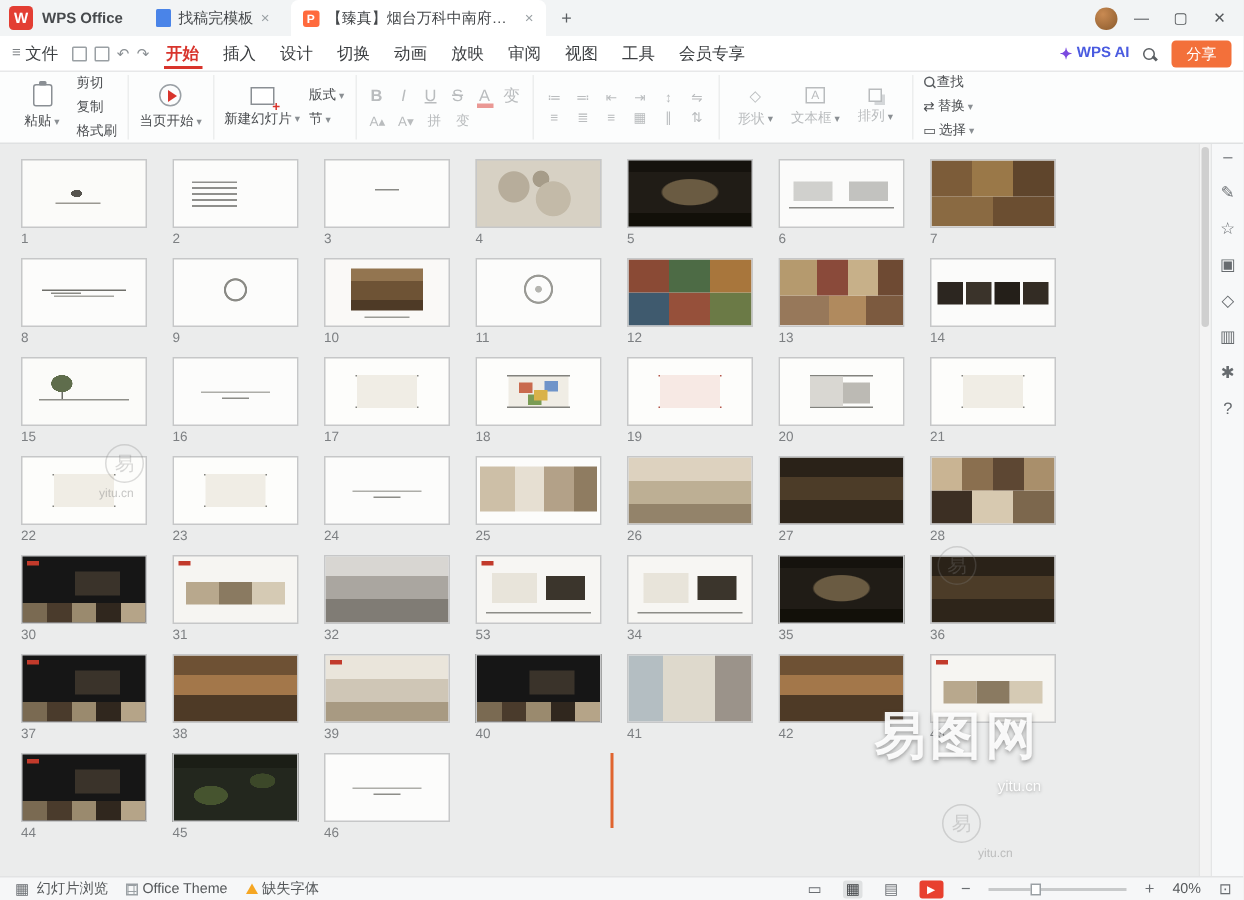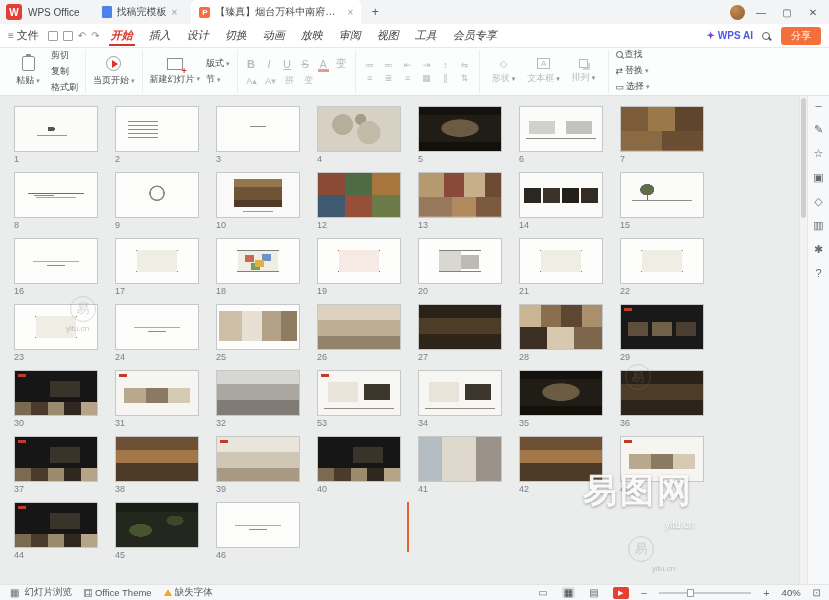--- a/index.html
+++ b/index.html
@@ -3,39 +3,39 @@
 <meta charset="utf-8">
 <title>WPS Office</title>
 <style>
   * { margin:0; padding:0; box-sizing:border-box; }
   html,body { width:829px; height:600px; font-family:"Liberation Sans",sans-serif; }
   .app { width:829px; height:600px; position:relative; background:#ebecec; overflow:hidden; display:flex; flex-direction:column; }
 
   
   .titlebar { height:24px; background:#f2f4f5; display:flex; align-items:center; padding:0 6px; gap:6px; flex:0 0 auto; }
   .wps-logo { width:16px; height:16px; background:#e33e33; border-radius:3px; color:#fff; font-size:10px; font-weight:bold; display:flex; align-items:center; justify-content:center; }
-  .appname { font-size:10px; font-weight:normal; color:#46494c; margin-right:8px; }
+  .appname { font-size:10px; font-weight:bold; color:#46494c; margin-right:8px; }
   .doc-tab { display:flex; align-items:center; gap:5px; height:24px; padding:0 8px; font-size:10px; color:#45484b; max-width:170px; }
   .doc-tab .tlabel { white-space:nowrap; overflow:hidden; text-overflow:ellipsis; max-width:130px;text-align:right; }
   .doc-tab.active { background:#ffffff; border-radius:5px 5px 0 0; }
   .tab-ic-doc { width:10px; height:12px; background:#4a84e8; border-radius:1px; flex:0 0 auto; }
   .tab-ic-wpp { width:11px; height:11px; background:#ff6a3d; border-radius:2px; color:#fff; font-size:8px; font-weight:bold; display:flex; align-items:center; justify-content:center; flex:0 0 auto; }
   .tab-close { color:#9aa0a4; font-size:10px; cursor:default; }
   .newtab-btn { width:16px; height:16px; font-size:12px; color:#5a5e62; display:flex; align-items:center; justify-content:center; }
   .tb-spacer { flex:1; }
   .avatar { width:15px; height:15px; border-radius:50%; background:radial-gradient(circle at 35% 30%, #c98a52, #8a5a2c); }
   .winctl { width:20px; height:18px; display:flex; align-items:center; justify-content:center; font-size:10px; color:#55585b; }
 
   
   .menubar { height:24px; background:#ffffff; border-bottom:1px solid #e7e8e9; display:flex; align-items:center; padding:0 8px; gap:9px; font-size:11px; color:#3c3f42; flex:0 0 auto; }
   .file-btn { display:flex; gap:3px; align-items:center; color:#3c3f42; }
   .hamb { color:#7b7f83; font-size:10px; }
   .qicons { display:flex; gap:5px; align-items:center; color:#8a8f93; font-size:10px; }
   .mini-ic { width:10px; height:10px; border:1px solid #9aa0a4; border-radius:1px; display:inline-block; }
-  .mtab { padding:3px 2px; cursor:default;font-style:italic; }
+  .mtab { padding:3px 2px; cursor:default; }
   .mtab.active { color:#d8342c; font-weight:bold; box-shadow:inset 0 -2px 0 #d8342c; }
   .ai-chip { display:flex; align-items:center; gap:3px; color:#4a5be0; font-weight:bold; font-size:10px; }
   .ai-star { color:#7a4ae0; font-size:10px; }
   .mag { width:8px; height:8px; border:1.5px solid #5a5e62; border-radius:50%; position:relative; display:inline-block; }
   .mag::after { content:""; position:absolute; width:4px; height:1.5px; background:#5a5e62; transform:rotate(45deg); right:-3px; bottom:-1px; }
   .share-btn { margin-left:2px; background:#f3703a; color:#fff; font-size:10px; padding:2px 10px; border-radius:3px; display:flex; align-items:center; gap:3px; }
 
   
   .ribbon { height:48px; background:#fcfdfd; border-bottom:1px solid #dfe1e2; display:flex; align-items:stretch; padding:2px 4px; flex:0 0 auto; }
   .rgroup { display:flex; align-items:center; gap:6px; padding:0 7px; border-right:1px solid #eceeee; }
@@ -377,20 +377,24 @@
   <div class="slide-cell">
     <div class="thumb k-sketch"></div>
     <div class="snum">9</div>
   </div>
 
   <div class="slide-cell">
     <div class="thumb k-photo-inset"></div>
     <div class="snum">10</div>
   </div>
 
+  <div class="slide-cell">
+    <div class="thumb k-diagram"></div>
+    <div class="snum">11</div>
+  </div>
 
   <div class="slide-cell">
     <div class="thumb k-collage-color"></div>
     <div class="snum">12</div>
   </div>
 
   <div class="slide-cell">
     <div class="thumb k-collage-tan"></div>
     <div class="snum">13</div>
   </div>
@@ -463,26 +467,20 @@
   <div class="slide-cell">
     <div class="thumb k-photo-darkwarm"></div>
     <div class="snum">27</div>
   </div>
 
   <div class="slide-cell">
     <div class="thumb k-swatch-warm"></div>
     <div class="snum">28</div>
   </div>
 
-  <div class="slide-cell">
-    <div class="thumb k-board-dark">
-              <span class="redflag" style="display: block;"></span>
-            </div>
-    <div class="snum">29</div>
-  </div>
 
   <div class="slide-cell">
     <div class="thumb k-board-swatch-dark">
               <span class="redflag" style="display: block;"></span>
             </div>
     <div class="snum">30</div>
   </div>
 
   <div class="slide-cell">
     <div class="thumb k-board-light">

